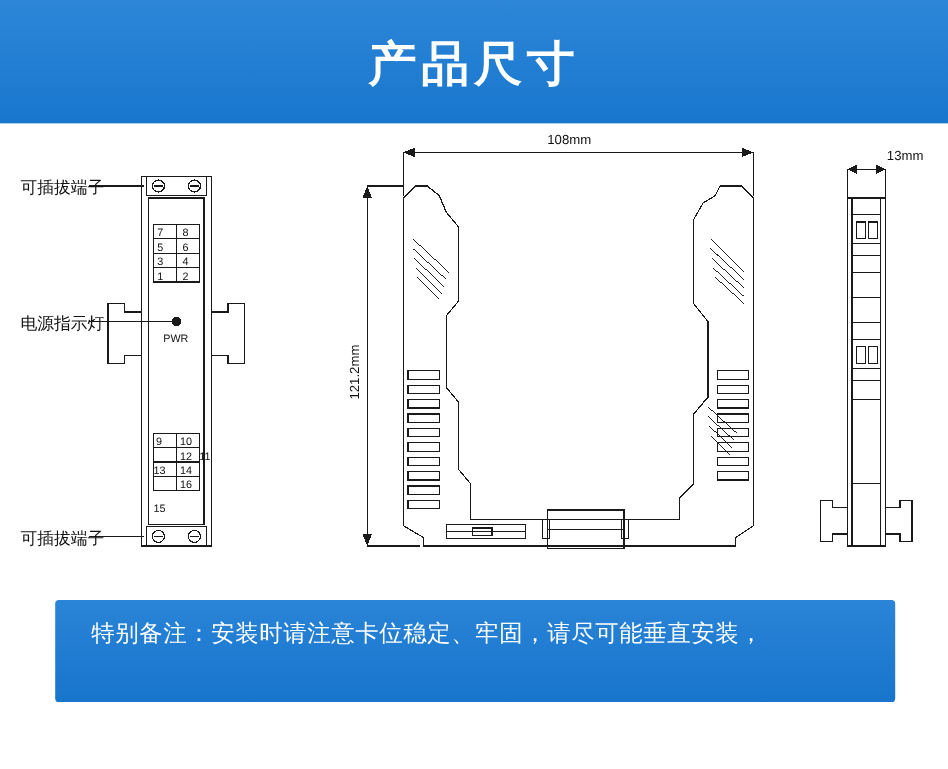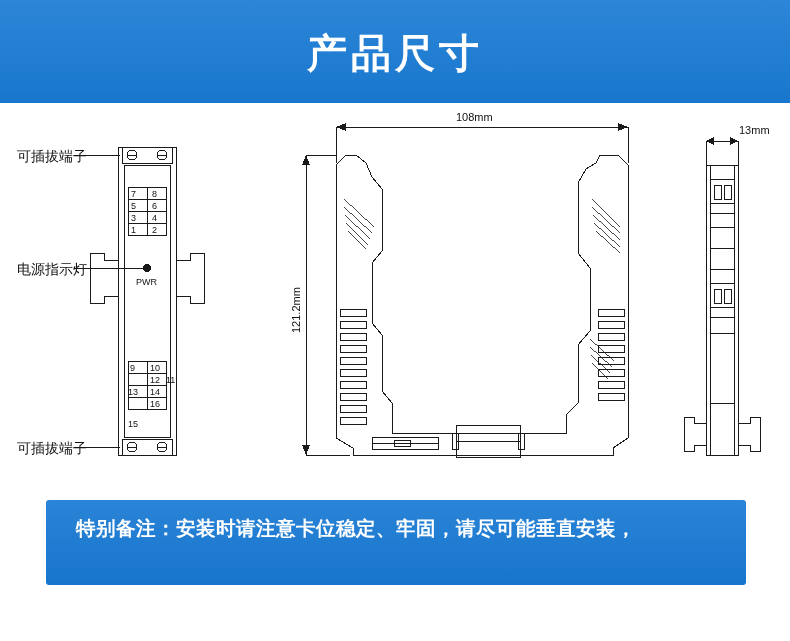--- a/index.html
+++ b/index.html
@@ -50,21 +50,21 @@
     position:absolute;left:46px;top:500px;width:700px;height:85px;
     background:#1f7fd4;
     background:linear-gradient(180deg,#2a84d7 0%, #1775cc 100%);
     border-radius:3px;
     box-sizing:border-box;
     padding:13px 22px 0 30px;
   }
   .note-text{
     color:#ffffff;
     font-size:19.5px;
-    font-weight:bold;
+    font-weight:normal;
     line-height:30px;
     letter-spacing:0.5px;
   }
 </style>
 </head>
 <body>
 
 <div class="banner">
   <div class="banner-title">产品尺寸</div>
 </div>

